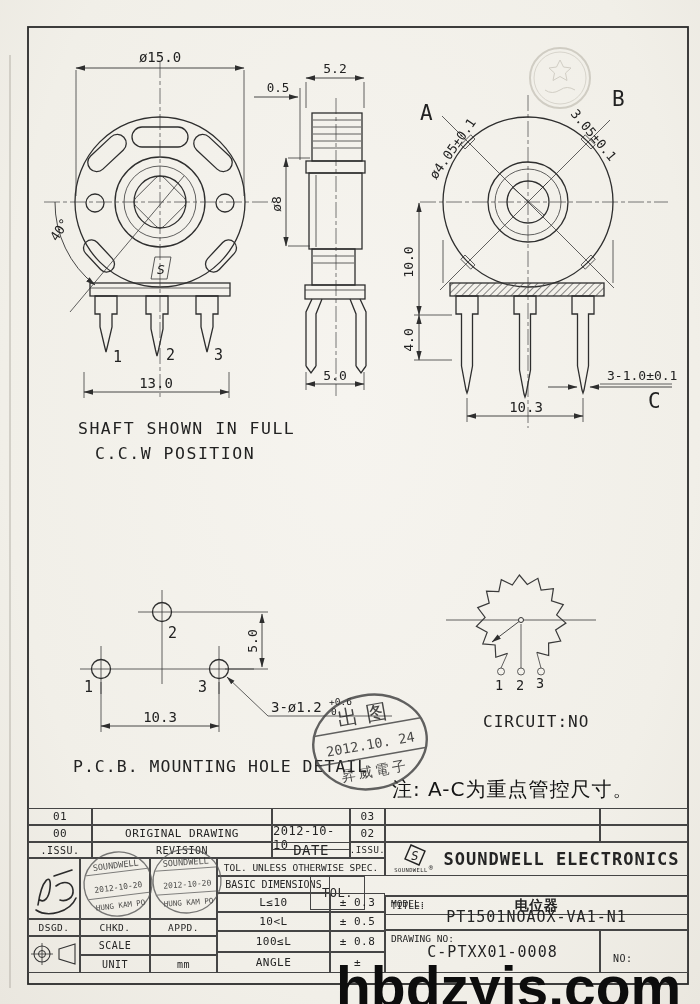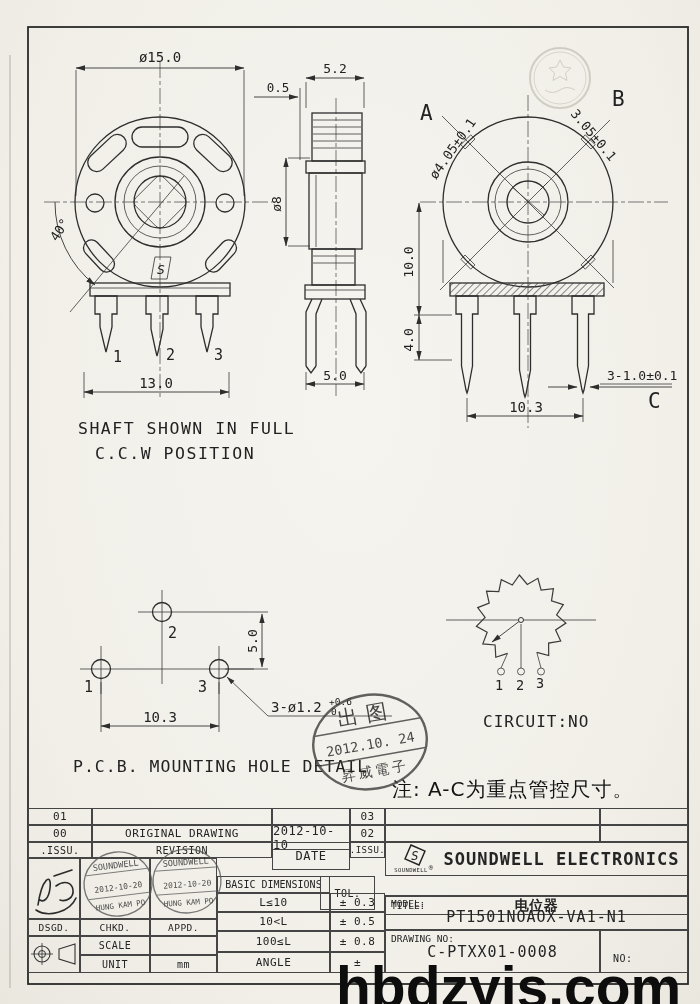--- a/index.html
+++ b/index.html
@@ -227,21 +227,21 @@
   <div class="cell" style="left:385px;top:808px;width:215px;height:17px"></div>
   <div class="cell" style="left:600px;top:808px;width:88px;height:17px"></div>
   <div class="cell" style="left:28px;top:825px;width:64px;height:17px">00</div>
   <div class="cell" style="left:92px;top:825px;width:180px;height:17px">ORIGINAL  DRAWING</div>
   <div class="cell" style="left:272px;top:825px;width:78px;height:25px;font-size:12px">2012-10-10</div>
   <div class="cell" style="left:350px;top:825px;width:35px;height:17px">02</div>
   <div class="cell" style="left:385px;top:825px;width:215px;height:17px"></div>
   <div class="cell" style="left:600px;top:825px;width:88px;height:17px"></div>
   <div class="cell" style="left:28px;top:842px;width:64px;height:16px;font-size:10px">.ISSU.</div>
   <div class="cell" style="left:92px;top:842px;width:180px;height:16px;font-size:10px">REVISION</div>
-  <div class="cell" style="left:272px;top:842px;width:78px;height:28px;font-size:12px">DATE</div>
+  <div class="cell" style="left:272px;top:842px;width:78px;height:16px;font-size:14px">DATE</div>
   <div class="cell" style="left:350px;top:842px;width:35px;height:16px;font-size:9px">.ISSU.</div>
 
   <div class="cell" style="left:28px;top:858px;width:52px;height:61px"></div>
   <div class="cell" style="left:80px;top:858px;width:70px;height:61px"></div>
   <div class="cell" style="left:150px;top:858px;width:67px;height:61px"></div>
   <div class="cell" style="left:28px;top:919px;width:52px;height:17px;font-size:9.5px">DSGD.</div>
   <div class="cell" style="left:80px;top:919px;width:70px;height:17px;font-size:9.5px">CHKD.</div>
   <div class="cell" style="left:150px;top:919px;width:67px;height:17px;font-size:9.5px">APPD.</div>
   <div class="cell" style="left:28px;top:936px;width:52px;height:37px">
     <svg width="50" height="35" viewBox="0 0 50 35">
@@ -250,22 +250,23 @@
       <line x1="2" y1="17" x2="24" y2="17" stroke="#333" stroke-width="0.8"></line>
       <line x1="13" y1="6" x2="13" y2="28" stroke="#333" stroke-width="0.8"></line>
       <path d="M30,12 L46,7 L46,27 L30,22 Z" fill="none" stroke="#333" stroke-width="1.1"></path>
     </svg>
   </div>
   <div class="cell" style="left:80px;top:936px;width:70px;height:19px;font-size:10px">SCALE</div>
   <div class="cell" style="left:150px;top:936px;width:67px;height:19px"></div>
   <div class="cell" style="left:80px;top:955px;width:70px;height:18px;font-size:10px">UNIT</div>
   <div class="cell" style="left:150px;top:955px;width:67px;height:18px;font-size:10px">mm</div>
 
+  <div class="cell" style="left:217px;top:858px;width:168px;height:18px;font-size:9.5px;letter-spacing:0">TOL. UNLESS OTHERWISE SPEC.</div>
   <div class="cell" style="left:217px;top:876px;width:113px;height:17px;font-size:10px;letter-spacing:0">BASIC DIMENSIONS</div>
-  <div class="cell" style="left:320px;top:876px;width:55px;height:34px;font-size:10px">TOL.</div>
+  <div class="cell" style="left:310px;top:876px;width:55px;height:34px;font-size:12px">TOL.</div>
   <div class="cell" style="left:217px;top:893px;width:113px;height:19px">L≤10</div>
   <div class="cell" style="left:330px;top:893px;width:55px;height:19px">± 0.3</div>
   <div class="cell" style="left:217px;top:912px;width:113px;height:19px">10&lt;L</div>
   <div class="cell" style="left:330px;top:912px;width:55px;height:19px">± 0.5</div>
   <div class="cell" style="left:217px;top:931px;width:113px;height:21px">100≤L</div>
   <div class="cell" style="left:330px;top:931px;width:55px;height:21px">± 0.8</div>
   <div class="cell" style="left:217px;top:952px;width:113px;height:21px">ANGLE</div>
   <div class="cell" style="left:330px;top:952px;width:55px;height:21px">±</div>
 
   <div class="cell" style="left:385px;top:842px;width:303px;height:34px;justify-content:flex-start">

